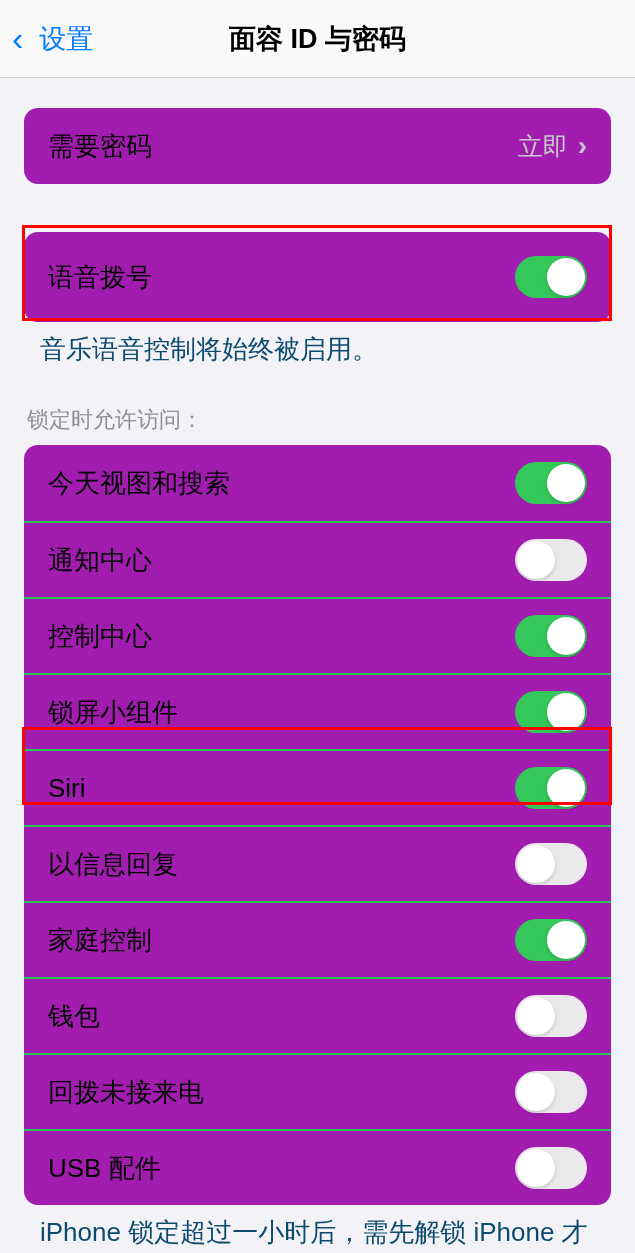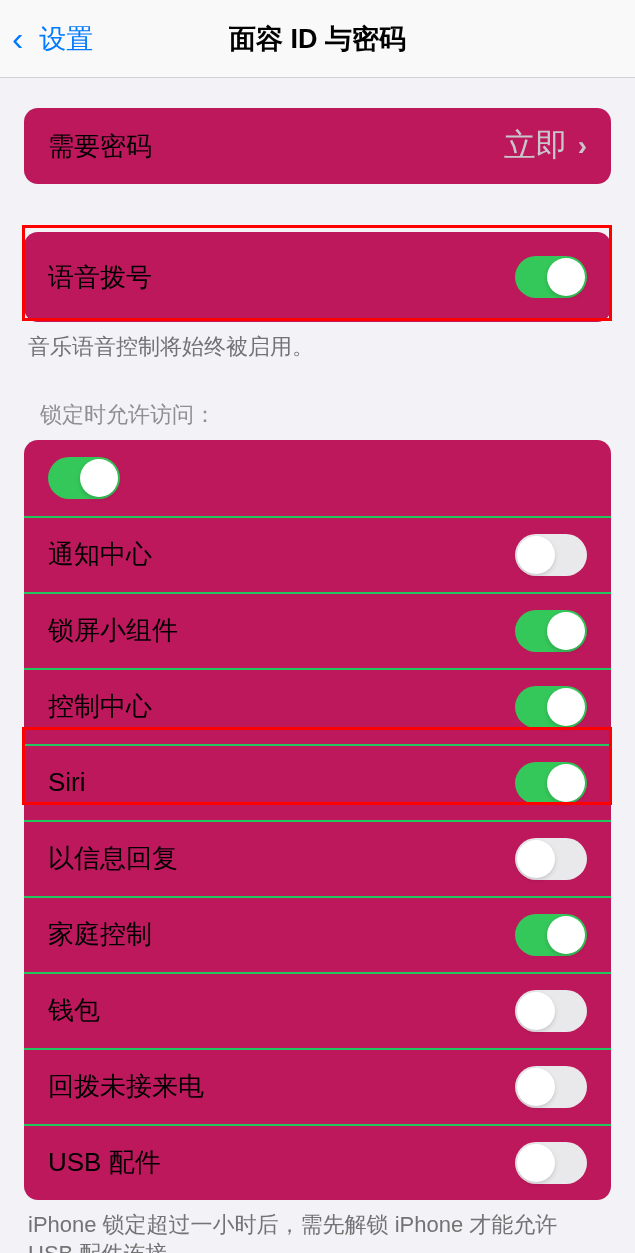--- a/index.html
+++ b/index.html
@@ -46,21 +46,21 @@
       font-weight: 700;
       color: #000;
     }
     .content {
       padding: 0;
     }
     .spacer-top {
       height: 30px;
     }
     .section {
-      background: #be185d;
+      background: #a21caf;
       border-radius: 14px;
       margin: 0 24px;
       overflow: hidden;
     }
     .row {
       display: flex;
       align-items: center;
       justify-content: space-between;
       padding: 0 24px;
       height: 76px;
@@ -72,21 +72,21 @@
     .row-label {
       font-size: 26px;
       color: #000;
     }
     .row-value-wrap {
       display: flex;
       align-items: center;
       gap: 10px;
     }
     .row-value {
-      font-size: 32px;
+      font-size: 25px;
       color: #c7c7cc;
     }
     .disclosure {
       color: #c7c7cc;
       font-size: 28px;
       font-weight: 600;
     }
     .toggle {
       width: 72px;
       height: 42px;
@@ -110,29 +110,29 @@
       top: 2px;
       box-shadow: 0 2px 4px rgba(0,0,0,0.15);
     }
     .toggle.on .toggle-knob {
       right: 2px;
     }
     .toggle.off .toggle-knob {
       left: 2px;
     }
     .footer-text {
-      font-size: 22px;
-      color: #737373;
-      padding: 10px 40px 0 28px;
+      font-size: 26px;
+      color: #0c4a6e;
+      padding: 10px 40px 0 40px;
       line-height: 1.35;
     }
     .header-text {
       font-size: 22px;
       color: #8e8e93;
-      padding: 38px 40px 10px 40px;
+      padding: 38px 40px 10px 27px;
     }
     .highlight-box {
       position: absolute;
       border: 3px solid #ff0000;
       pointer-events: none;
       z-index: 10;
     }
     .hl1 {
       left: 22px;
       top: 225px;
@@ -179,38 +179,39 @@
           <div class="toggle-knob"></div>
         </div>
     </div>
   </div>
   <div class="footer-text">音乐语音控制将始终被启用。</div>
 
   <div class="header-text">锁定时允许访问：</div>
 
   <div class="section" id="lock-access-section">
   <div class="row">
+        <span class="row-label">今天视图和搜索</span>
         <div class="toggle on">
           <div class="toggle-knob"></div>
         </div>
       </div>
       <div class="row">
         <span class="row-label">通知中心</span>
         <div class="toggle off">
           <div class="toggle-knob"></div>
         </div>
       </div>
       <div class="row">
+        <span class="row-label">控制中心</span>
+        <div class="toggle on">
+          <div class="toggle-knob"></div>
+        </div>
+      </div>
+      <div class="row">
         <span class="row-label">锁屏小组件</span>
-        <div class="toggle on">
-          <div class="toggle-knob"></div>
-        </div>
-      </div>
-      <div class="row">
-        <span class="row-label">控制中心</span>
         <div class="toggle on">
           <div class="toggle-knob"></div>
         </div>
       </div>
       <div class="row">
         <span class="row-label">Siri</span>
         <div class="toggle on">
           <div class="toggle-knob"></div>
         </div>
       </div>

